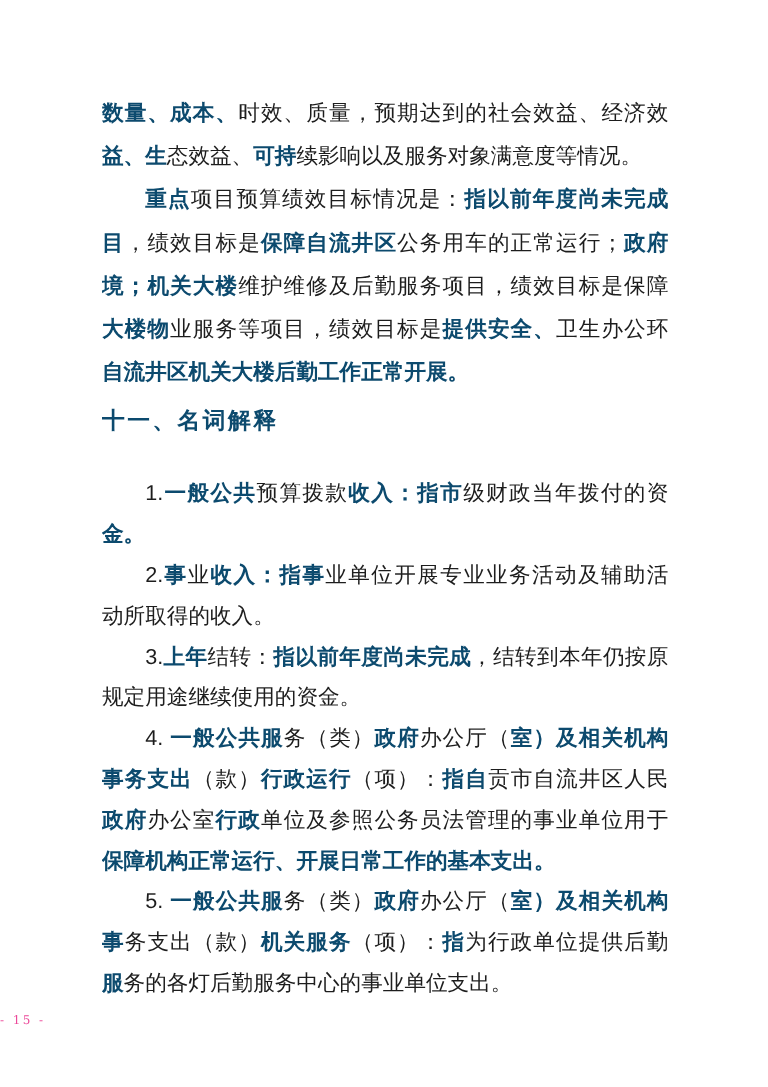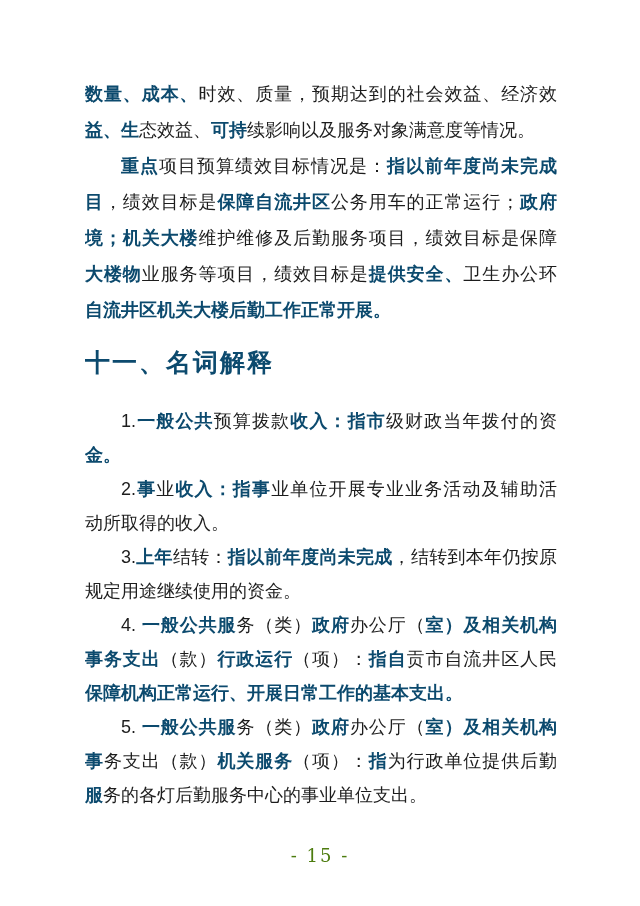--- a/index.html
+++ b/index.html
@@ -17,36 +17,36 @@
     position:absolute;left:85px;top:76px;width:472px;
     color:#1d1d1d;font-size:18px;
   }
   .line{
     overflow:hidden;
   }
   .s1{height:36px;line-height:36px;}
   .s2{height:34px;line-height:34px;}
   .head{
     height:36px;line-height:36px;
-    margin-top:16px;margin-bottom:24px;
-    font-size:25px;letter-spacing:2px;
+    margin-top:6px;margin-bottom:24px;
+    font-size:19px;letter-spacing:2px;
   }
   .stretch{
     text-align:justify;
     text-align-last:justify;
     -moz-text-align-last:justify;
   }
   .indent{padding-left:36px;}
   .b{font-weight:bold;color:#0c4a6e;}
   .r{font-weight:normal;}
   .footer{
     position:absolute;top:845px;left:0;width:640px;
-    text-align:center;
+    text-align:left;
     font-family:"DejaVu Serif",serif;
-    font-size:18px;color:#4d7c0f;
+    font-size:10px;color:#ec4899;
     letter-spacing:2px;
   }
 </style>
 </head>
 <body>
 
 <div class="page">
   <div class="doc">
       <div class="line s1 stretch"><span class="b">数量、成本、</span><span class="r">时效、质量，预期达到的社会效益、经济效</span></div>
       <div class="line s1"><span class="b">益、生</span><span class="r">态效益、</span><span class="b">可持</span><span class="r">续影响以及服务对象满意度等情况。</span></div>
@@ -57,19 +57,20 @@
       <div class="line s1"><span class="b">自流井区机关大楼后勤工作正常开展。</span></div>
       <div class="line head"><span class="b">十一、名词解释</span></div>
       <div class="line s2 stretch indent"><span class="r">1.</span><span class="b">一般公共</span><span class="r">预算拨款</span><span class="b">收入：指市</span><span class="r">级财政当年拨付的资</span></div>
       <div class="line s2"><span class="b">金。</span></div>
       <div class="line s2 stretch indent"><span class="r">2.</span><span class="b">事</span><span class="r">业</span><span class="b">收入：指事</span><span class="r">业单位开展专业业务活动及辅助活</span></div>
       <div class="line s2"><span class="r">动所取得的收入。</span></div>
       <div class="line s2 stretch indent"><span class="r">3.</span><span class="b">上年</span><span class="r">结转：</span><span class="b">指以前年度尚未完成</span><span class="r">，结转到本年仍按原</span></div>
       <div class="line s2"><span class="r">规定用途继续使用的资金。</span></div>
       <div class="line s2 stretch indent"><span class="r">4. </span><span class="b">一般公共服</span><span class="r">务（类）</span><span class="b">政府</span><span class="r">办公厅（</span><span class="b">室）及相关机构</span></div>
       <div class="line s2 stretch"><span class="b">事务支出</span><span class="r">（款）</span><span class="b">行政运行</span><span class="r">（项）：</span><span class="b">指自</span><span class="r">贡市自流井区人民</span></div>
+      <div class="line s2 stretch"><span class="b">政府</span><span class="r">办公室</span><span class="b">行政</span><span class="r">单位及参照公务员法管理的事业单位用于</span></div>
       <div class="line s2"><span class="b">保障机构正常运行、开展日常工作的基本支出。</span></div>
       <div class="line s2 stretch indent"><span class="r">5. </span><span class="b">一般公共服</span><span class="r">务（类）</span><span class="b">政府</span><span class="r">办公厅（</span><span class="b">室）及相关机构</span></div>
       <div class="line s2 stretch"><span class="b">事</span><span class="r">务支出（款）</span><span class="b">机关服务</span><span class="r">（项）：</span><span class="b">指</span><span class="r">为行政单位提供后勤</span></div>
       <div class="line s2"><span class="b">服</span><span class="r">务的各灯后勤服务中心的事业单位支出。</span></div>
     </div>
   <div class="footer">- 15 -</div>
 </div>
 
 </body></html>

